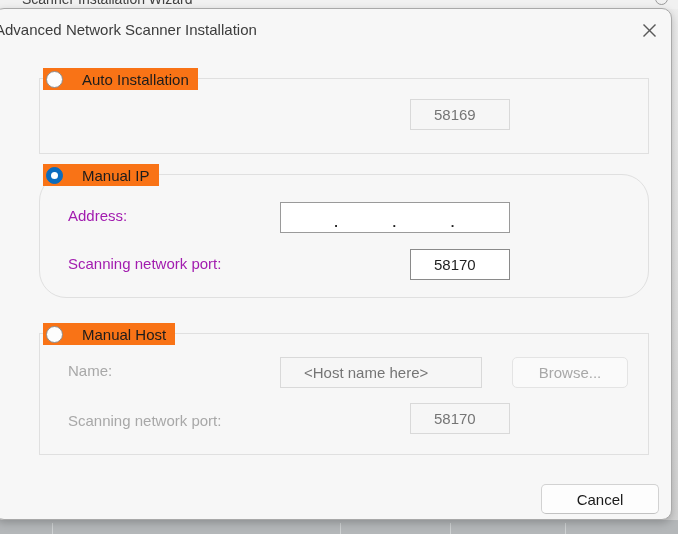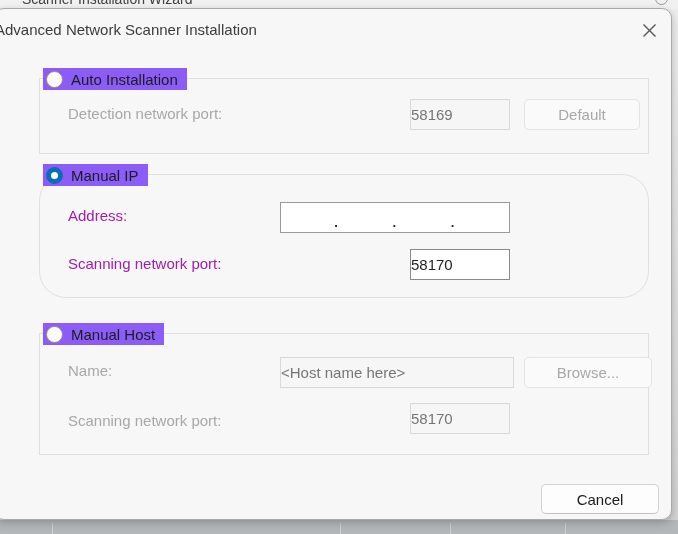--- a/index.html
+++ b/index.html
@@ -53,41 +53,41 @@
     cursor: default; border-radius: 6px;
   }
 
   
   .grp {
     border: 1px solid #e0e0e0;
     background: transparent;
   }
   .grp-legend {
     position: absolute; top: -11px; left: 3px; height: 22px;
-    background: #8b5cf6; padding: 0 9px 0 3px;
-    display: flex; align-items: center; gap: 8px; text-align: right;
+    background: #f97316; padding: 0 9px 0 3px;
+    display: flex; align-items: center; gap: 19px; text-align: right;
   }
   .grp-label { font-size: 15px; color: #1c1c1c; white-space: nowrap; }
 
   .radio {
     width: 17px; height: 17px; border-radius: 50%;
     border: 1px solid #8d8d8d; background: #fdfdfd;
     display: flex; align-items: center; justify-content: center;
     flex: 0 0 17px;
   }
   .radio--on { border-color: #0b6cbe; background: #0b6cbe; }
   .radio .dot { width: 7px; height: 7px; border-radius: 50%; background: transparent; }
   .radio--on .dot { background: #ffffff; }
 
   .lbl { font-size: 15px; color: #a21caf; white-space: nowrap; }
   .lbl--disabled { color: #a8a8a8; }
 
   .field {
     height: 31px; font-family: "Liberation Sans", sans-serif;
-    font-size: 15px; padding: 0 0; color: #1f1f1f;
+    font-size: 15px; padding: 0 23px; color: #1f1f1f;
     background: #ffffff; border: 1px solid #8a8a8a; outline: none;
   }
   .field--disabled {
     background: #f6f6f6; border: 1px solid #d9d9d9; color: #757575;
   }
 
   .ip-box {
     width: 230px; height: 31px; background: #ffffff;
     border: 1px solid #9a9a9a; display: flex; align-items: stretch;
   }
@@ -138,23 +138,21 @@
     </svg>
   </div>
 
   <div class="abs grp" style="left:44px; top:69px; width:610px; height:76px;">
     <div class="grp-legend">
       <span class="radio">
           <span class="dot"></span>
         </span>
       <span class="grp-label">Auto Installation</span>
     </div>
-    <div class="abs lbl lbl--disabled" style="left:28px; top:26px;">Detection network port:</div>
     <input class="abs field field--disabled" style="left: 370px; top: 20px; width: 100px;" disabled="" value="58169">
-    <button class="abs btn btn--disabled" style="left:484px; top:20px; width:116px;" disabled="">Default</button>
   </div>
 
   <div class="abs grp" style="left:44px; top:165px; width:610px; height:124px;border-radius:27px;">
     <div class="grp-legend">
       <span class="radio radio--on">
           <span class="dot"></span>
         </span>
       <span class="grp-label">Manual IP</span>
     </div>
 
@@ -176,21 +174,21 @@
 
   <div class="abs grp" style="left:44px; top:324px; width:610px; height:122px;">
     <div class="grp-legend">
       <span class="radio">
           <span class="dot"></span>
         </span>
       <span class="grp-label">Manual Host</span>
     </div>
 
     <div class="abs lbl lbl--disabled" style="left:28px; top:28px;">Name:</div>
-    <input class="abs field field--disabled" style="left: 240px; top: 23px; width: 234px;" disabled="" value="&lt;Host name here&gt;">
-    <button class="abs btn btn--disabled" style="left:484px; top:23px; width:128px;" disabled="">Browse...</button>
+    <input class="abs field field--disabled" style="left: 240px; top: 23px; width: 202px;" disabled="" value="&lt;Host name here&gt;">
+    <button class="abs btn btn--disabled" style="left:472px; top:23px; width:116px;" disabled="">Browse...</button>
 
     <div class="abs lbl lbl--disabled" style="left:28px; top:78px;">Scanning network port:</div>
     <input class="abs field field--disabled" style="left: 370px; top: 69px; width: 100px;" disabled="" value="58170">
   </div>
 
   <button class="abs btn" style="left:546px; top:475px; width:118px; height:30px;">Cancel</button>
 </div>
 
 </body></html>

